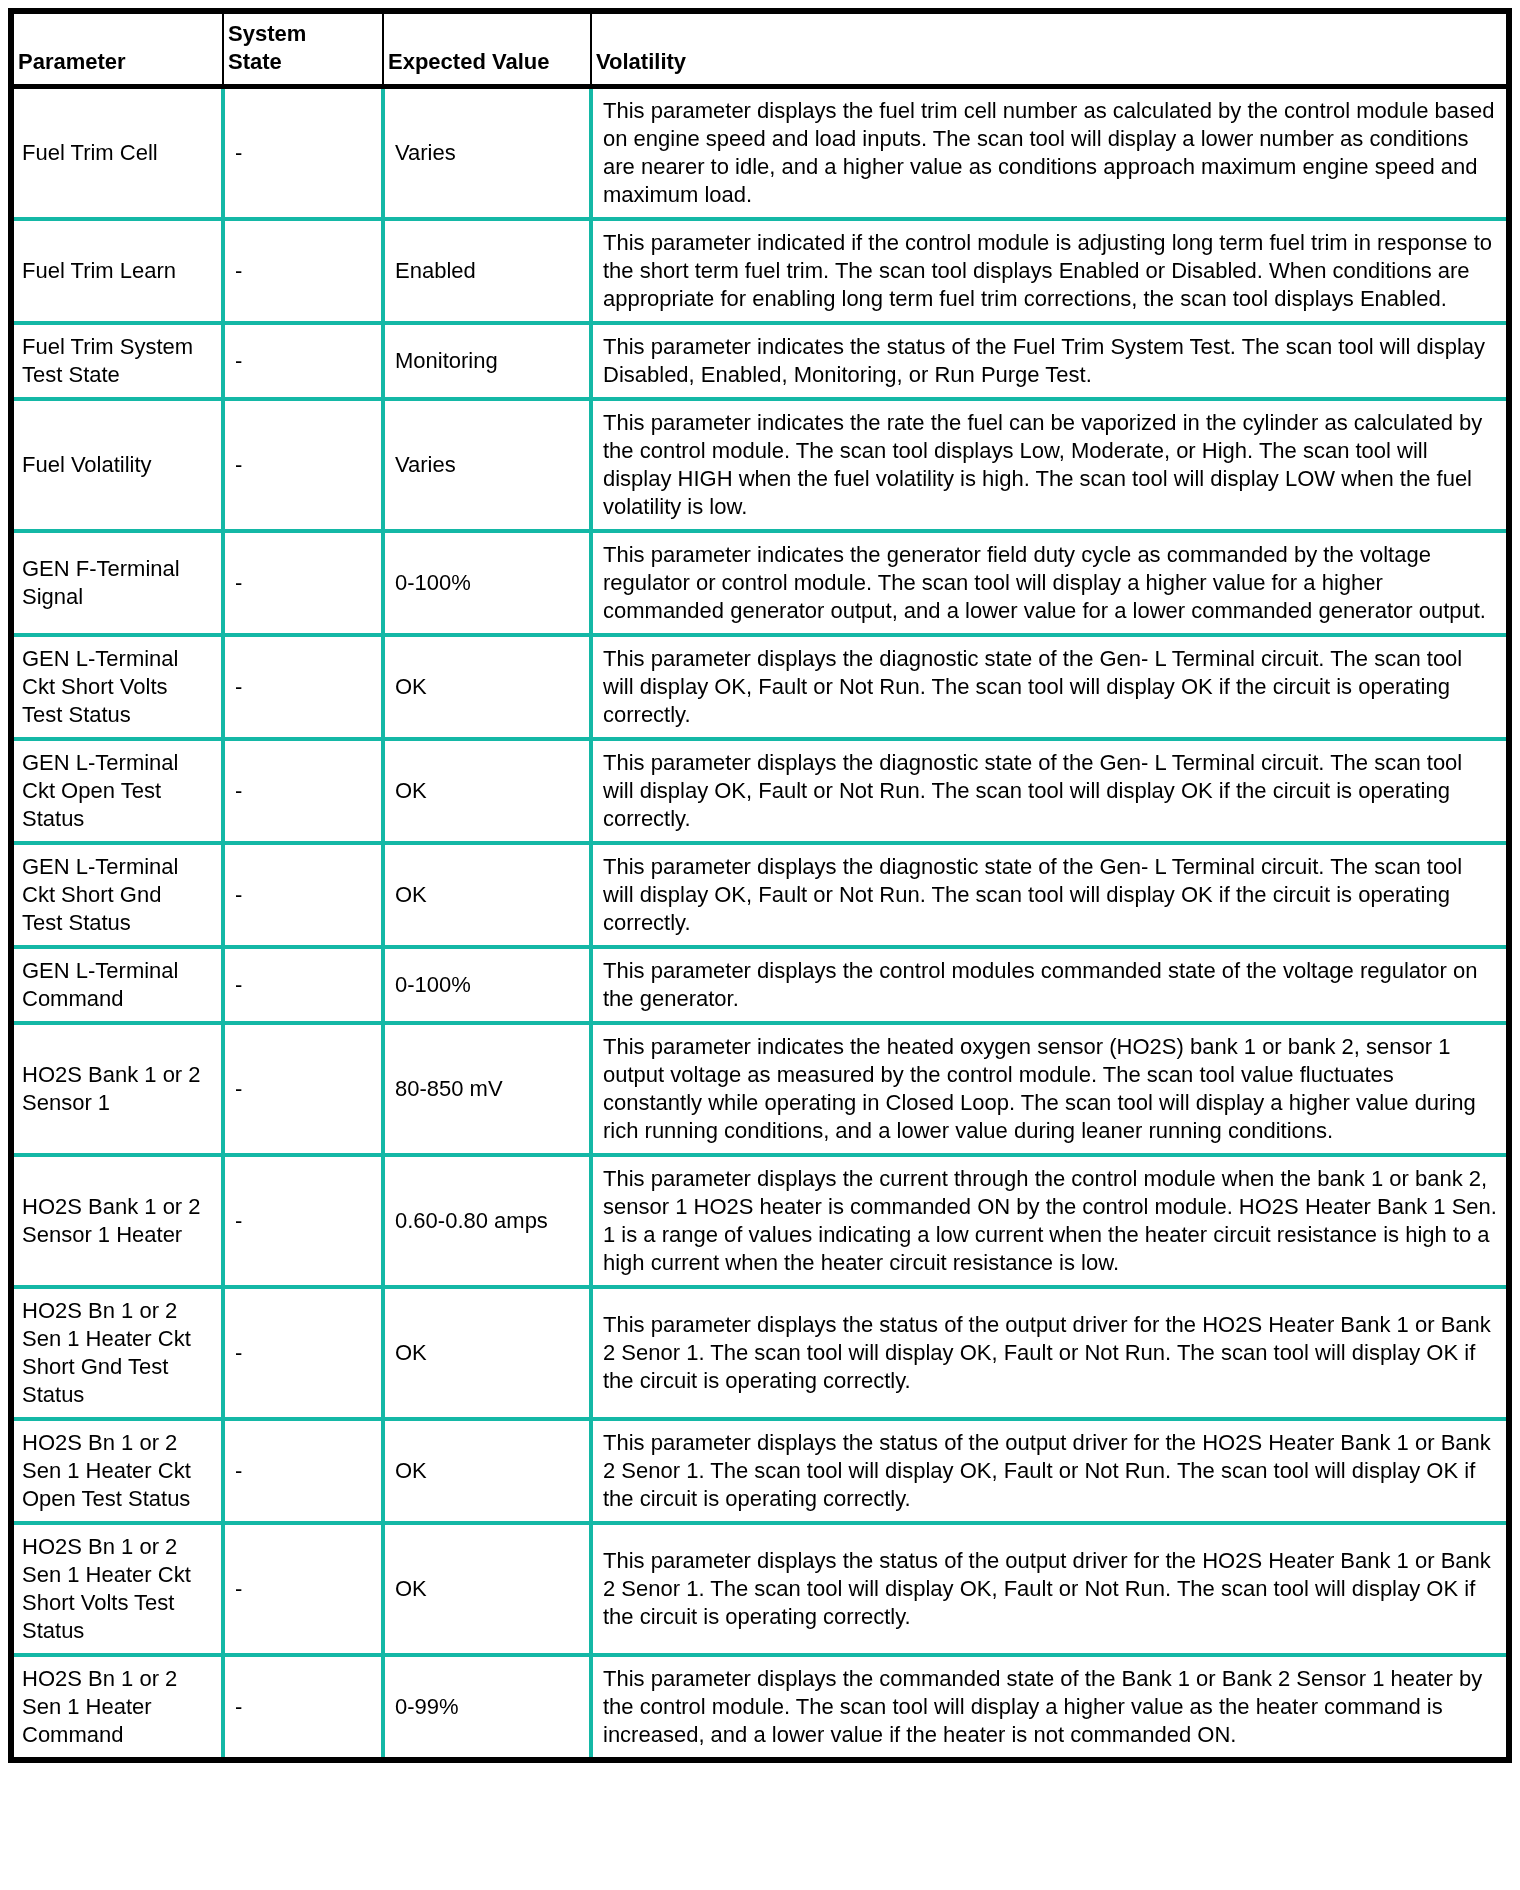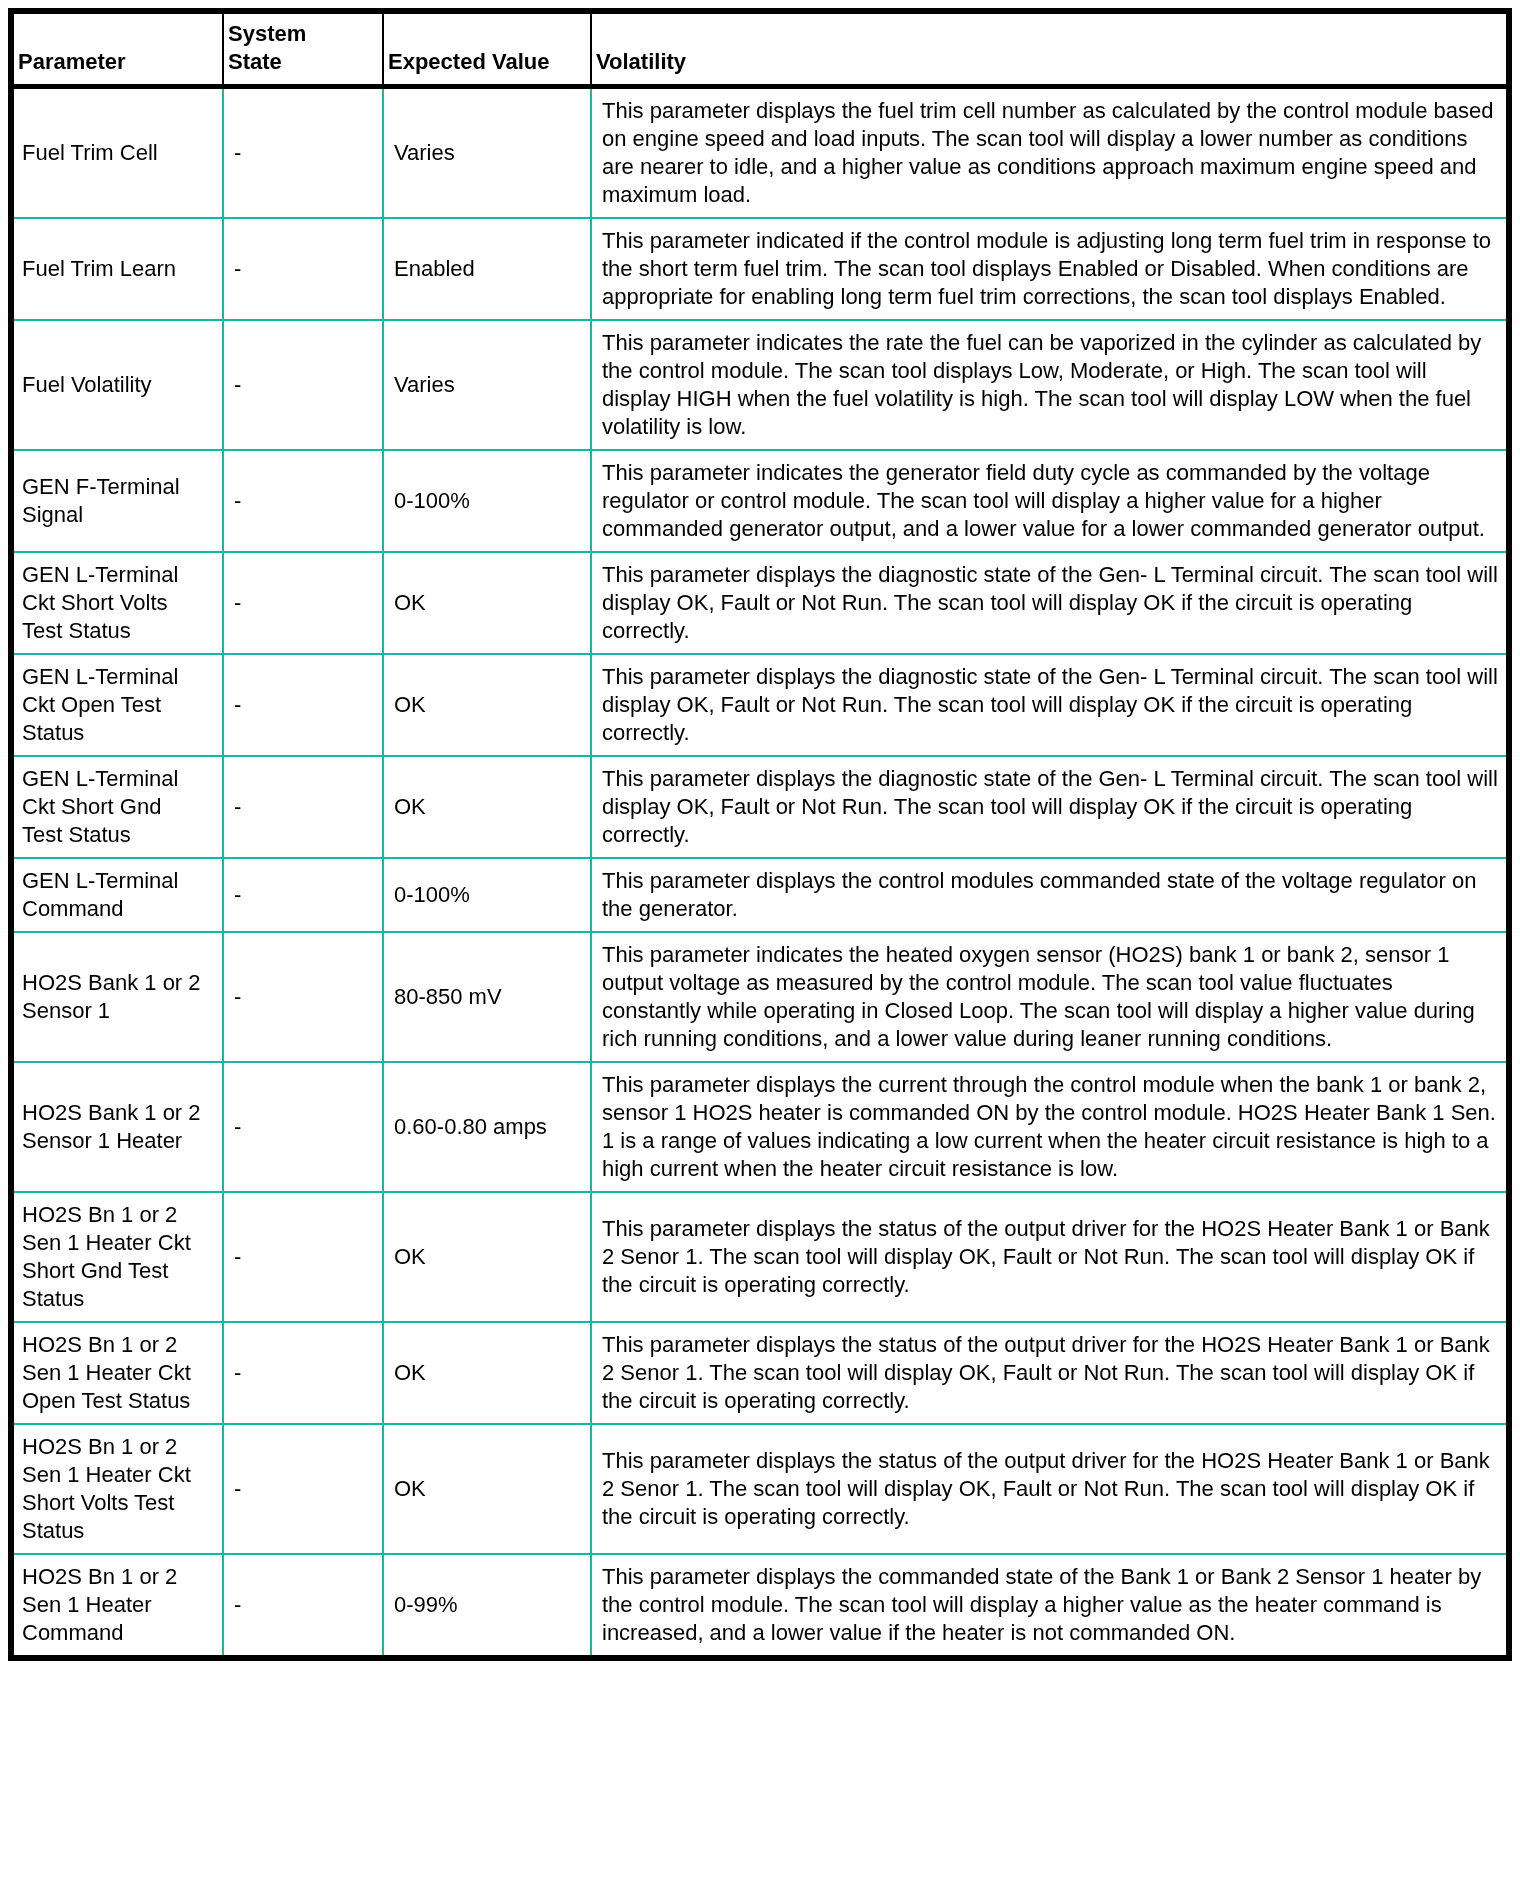--- a/index.html
+++ b/index.html
@@ -30,21 +30,21 @@
     border-bottom: 5px solid #000000;
     font-weight: bold;
     font-size: 22px;
     line-height: 28px;
     text-align: left;
     vertical-align: bottom;
     padding: 6px 4px 8px 4px;
     white-space: pre-line;
   }
   td {
-    border: 2px solid #14b8a6;
+    border: 4px solid #14b8a6;
     font-size: 22px;
     line-height: 28px;
     vertical-align: middle;
     padding: 8px 8px;
   }
   td.cell-parameter {
     white-space: pre-line;
     padding-left: 8px;
     padding-right: 12px;
   }
@@ -87,20 +87,27 @@
     <td class="cell-description">This parameter displays the fuel trim cell number as calculated by the control module based on engine speed and load inputs. The scan tool will display a lower number as conditions are nearer to idle, and a higher value as conditions approach maximum engine speed and maximum load.</td>
   </tr>
 
   <tr>
     <td class="cell-parameter">Fuel Trim Learn</td>
     <td class="cell-state">-</td>
     <td class="cell-expected">Enabled</td>
     <td class="cell-description">This parameter indicated if the control module is adjusting long term fuel trim in response to the short term fuel trim. The scan tool displays Enabled or Disabled. When conditions are appropriate for enabling long term fuel trim corrections, the scan tool displays Enabled.</td>
   </tr>
 
+  <tr>
+    <td class="cell-parameter">Fuel Trim System
+Test State</td>
+    <td class="cell-state">-</td>
+    <td class="cell-expected">Monitoring</td>
+    <td class="cell-description">This parameter indicates the status of the Fuel Trim System Test. The scan tool will display Disabled, Enabled, Monitoring, or Run Purge Test.</td>
+  </tr>
 
   <tr>
     <td class="cell-parameter">Fuel Volatility</td>
     <td class="cell-state">-</td>
     <td class="cell-expected">Varies</td>
     <td class="cell-description">This parameter indicates the rate the fuel can be vaporized in the cylinder as calculated by the control module. The scan tool displays Low, Moderate, or High. The scan tool will display HIGH when the fuel volatility is high. The scan tool will display LOW when the fuel volatility is low.</td>
   </tr>
 
   <tr>
     <td class="cell-parameter">GEN F-Terminal

